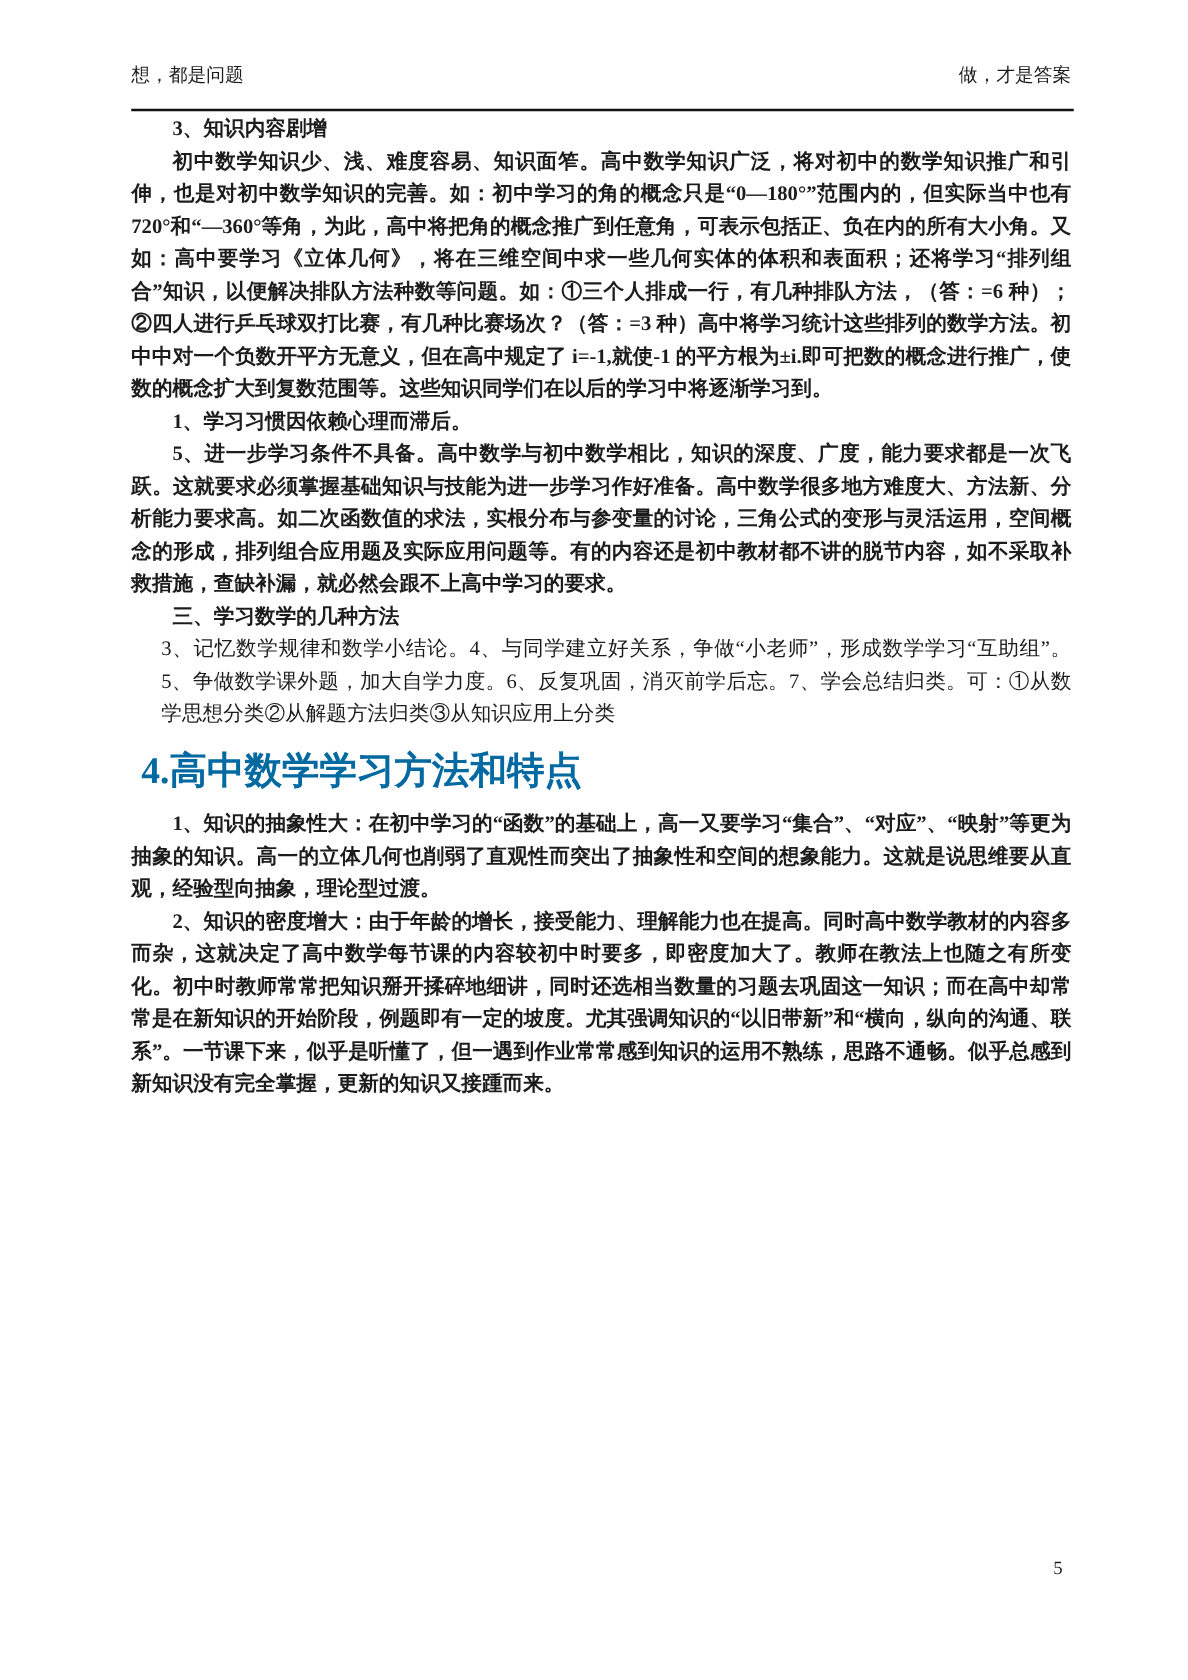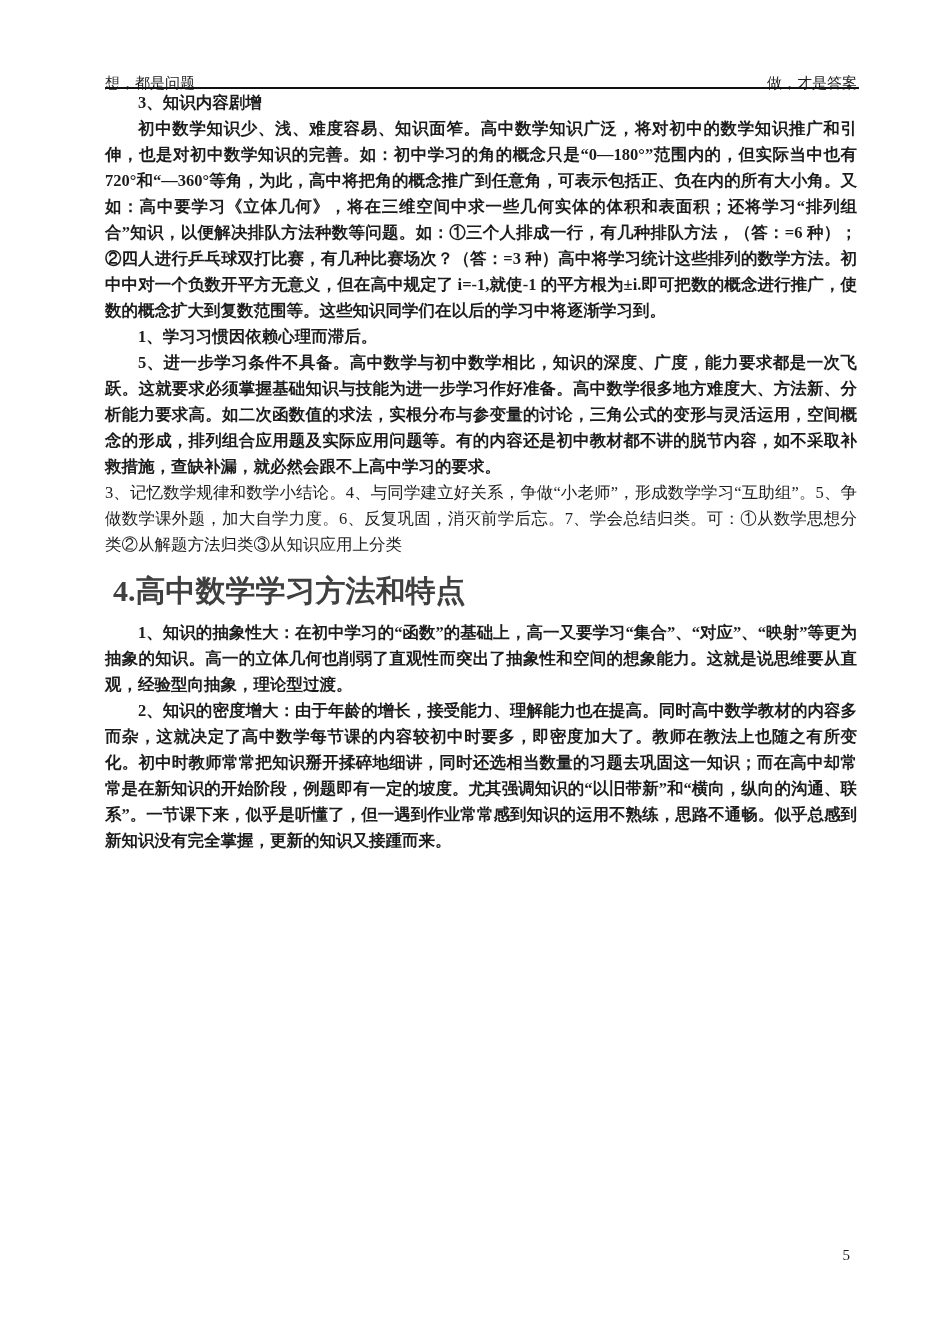--- a/index.html
+++ b/index.html
@@ -11,21 +11,21 @@
     position: relative;
     width: 950px;
     height: 1344px;
     background: #ffffff;
     color: #1c1c1c;
     font-family: "Liberation Serif", "DejaVu Serif", serif;
     overflow: hidden;
   }
   .page-header {
     position: absolute;
-    top: 72px;
+    top: 50px;
     left: 105px;
     width: 752px;
     display: flex;
     justify-content: space-between;
     align-items: center;
     font-size: 15px;
     line-height: 22px;
     padding-bottom: 6px;
   }
   .header-rule {
@@ -49,29 +49,30 @@
   .para {
     margin: 0;
     padding: 0;
   }
   .indent {
     text-indent: 2em;
     font-weight: bold;
   }
   .flush {
     text-indent: 0;
+    margin-left: 24px;
   }
   .section-heading {
     font-size: 30px;
     font-weight: bold;
     line-height: 40px;
     margin: 13px 0 9px 8px;
     text-align: left;
     text-indent: 0;
-    color: #404040;
+    color: #0369a1;
   }
   .page-number {
     position: absolute;
     right: 100px;
     bottom: 80px;
     font-size: 15px;
     line-height: 18px;
   }
 </style>
 </head>
@@ -83,20 +84,21 @@
     <span>想，都是问题</span>
     <span>做，才是答案</span>
   </div>
   <div class="header-rule"></div>
 
   <div class="content">
     <p class="para indent">3、知识内容剧增</p>
     <p class="para indent">初中数学知识少、浅、难度容易、知识面笮。高中数学知识广泛，将对初中的数学知识推广和引伸，也是对初中数学知识的完善。如：初中学习的角的概念只是“0—180°”范围内的，但实际当中也有 720°和“—360°等角，为此，高中将把角的概念推广到任意角，可表示包括正、负在内的所有大小角。又如：高中要学习《立体几何》，将在三维空间中求一些几何实体的体积和表面积；还将学习“排列组合”知识，以便解决排队方法种数等问题。如：①三个人排成一行，有几种排队方法，（答：=6 种）；②四人进行乒乓球双打比赛，有几种比赛场次？（答：=3 种）高中将学习统计这些排列的数学方法。初中中对一个负数开平方无意义，但在高中规定了 i=-1,就使-1 的平方根为±i.即可把数的概念进行推广，使数的概念扩大到复数范围等。这些知识同学们在以后的学习中将逐渐学习到。</p>
     <p class="para indent">1、学习习惯因依赖心理而滞后。</p>
     <p class="para indent">5、进一步学习条件不具备。高中数学与初中数学相比，知识的深度、广度，能力要求都是一次飞跃。这就要求必须掌握基础知识与技能为进一步学习作好准备。高中数学很多地方难度大、方法新、分析能力要求高。如二次函数值的求法，实根分布与参变量的讨论，三角公式的变形与灵活运用，空间概念的形成，排列组合应用题及实际应用问题等。有的内容还是初中教材都不讲的脱节内容，如不采取补救措施，查缺补漏，就必然会跟不上高中学习的要求。</p>
+    <p class="para indent">三、学习数学的几种方法</p>
     <p class="para flush">3、记忆数学规律和数学小结论。4、与同学建立好关系，争做“小老师”，形成数学学习“互助组”。5、争做数学课外题，加大自学力度。6、反复巩固，消灭前学后忘。7、学会总结归类。可：①从数学思想分类②从解题方法归类③从知识应用上分类</p>
     <h2 class="section-heading">4.高中数学学习方法和特点</h2>
     <p class="para indent">1、知识的抽象性大：在初中学习的“函数”的基础上，高一又要学习“集合”、“对应”、“映射”等更为抽象的知识。高一的立体几何也削弱了直观性而突出了抽象性和空间的想象能力。这就是说思维要从直观，经验型向抽象，理论型过渡。</p>
     <p class="para indent">2、知识的密度增大：由于年龄的增长，接受能力、理解能力也在提高。同时高中数学教材的内容多而杂，这就决定了高中数学每节课的内容较初中时要多，即密度加大了。教师在教法上也随之有所变化。初中时教师常常把知识掰开揉碎地细讲，同时还选相当数量的习题去巩固这一知识；而在高中却常常是在新知识的开始阶段，例题即有一定的坡度。尤其强调知识的“以旧带新”和“横向，纵向的沟通、联系”。一节课下来，似乎是听懂了，但一遇到作业常常感到知识的运用不熟练，思路不通畅。似乎总感到新知识没有完全掌握，更新的知识又接踵而来。</p>
 
   </div>
 
   <div class="page-number">5</div>
 
 </div>

